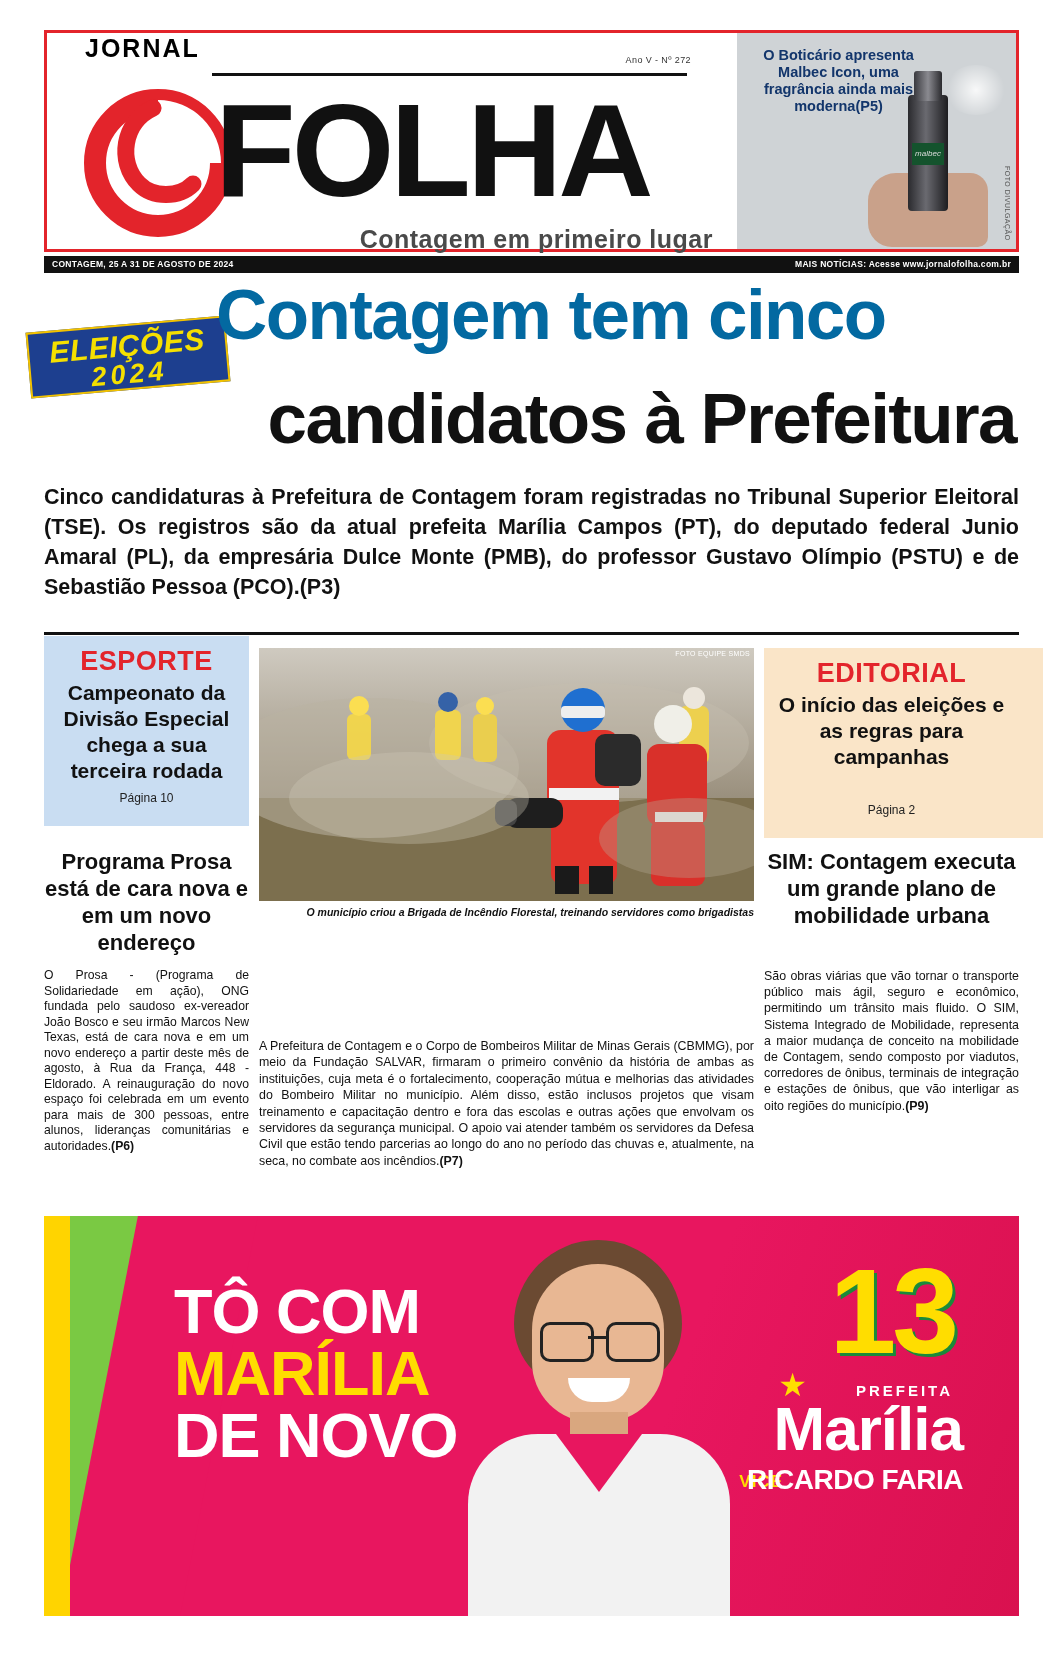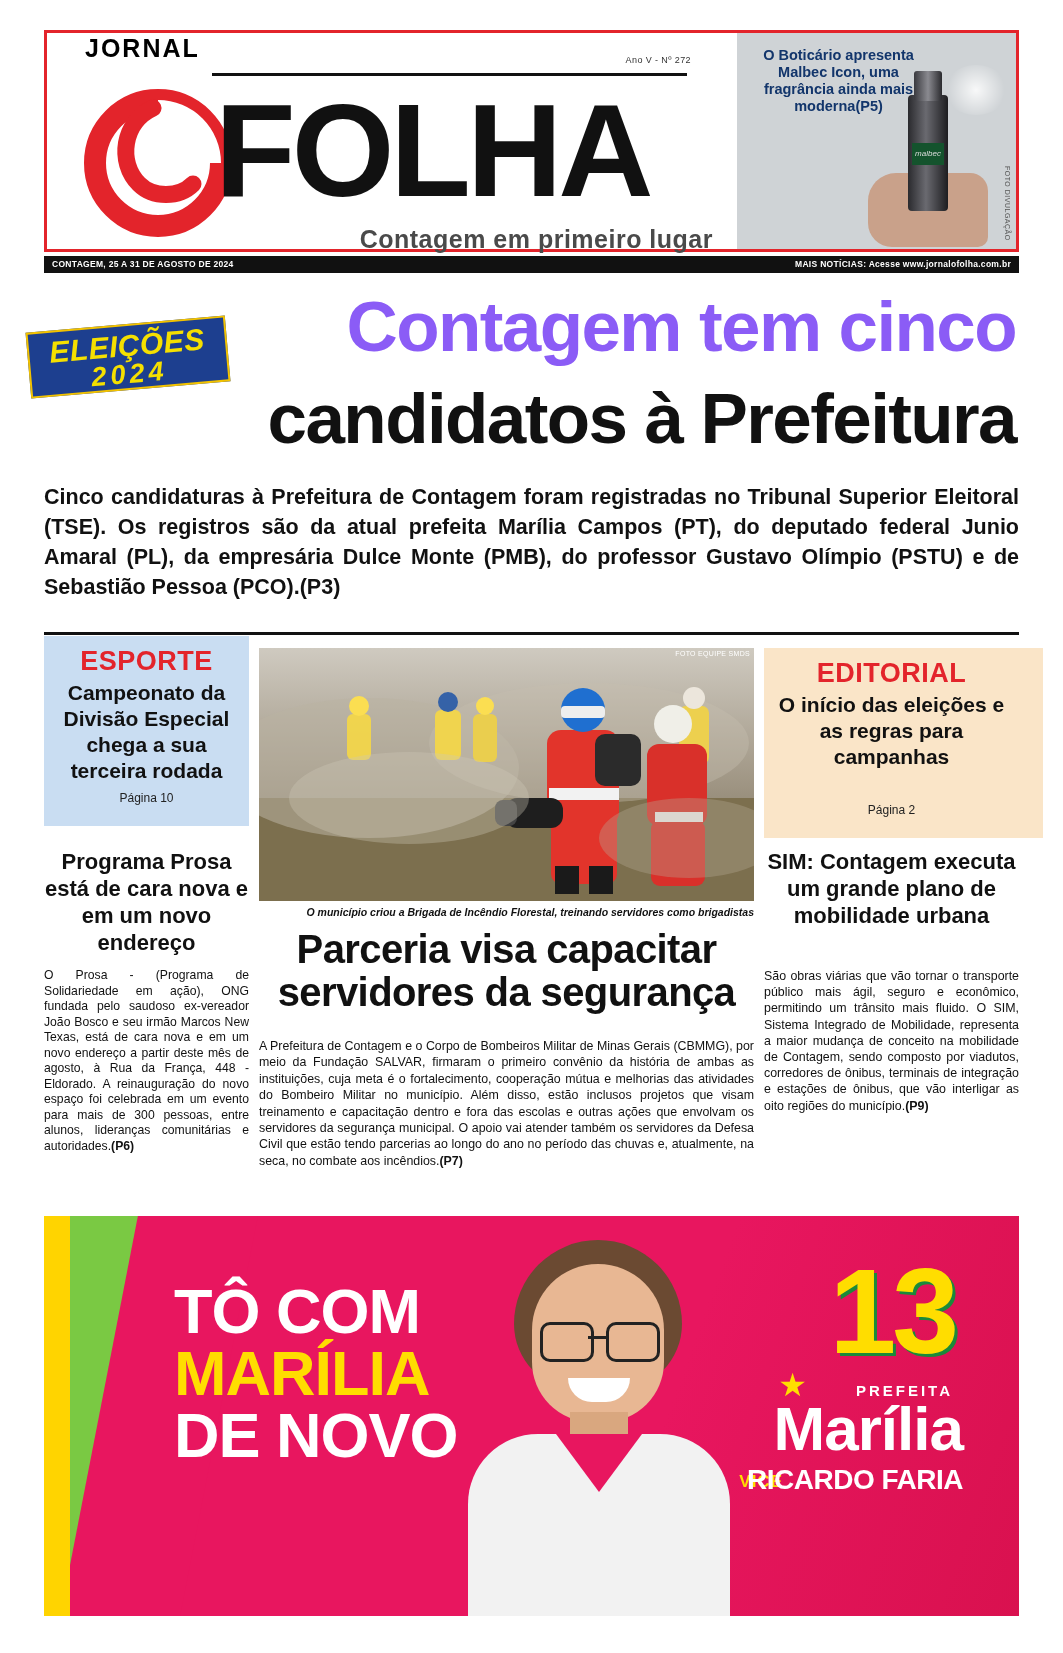--- a/index.html
+++ b/index.html
@@ -29,21 +29,21 @@
   
   .datebar{position:absolute;left:44px;top:256px;width:975px;height:17px;background:#111;color:#fff;}
   .datebar .left{position:absolute;left:8px;top:3px;font-size:8.5px;font-weight:bold;letter-spacing:.3px;}
   .datebar .right{position:absolute;right:8px;top:3px;font-size:8.5px;font-weight:bold;letter-spacing:.3px;}
 
   
   .eleicoes{position:absolute;left:28px;top:324px;width:196px;height:62px;background:#1d3f8f;transform:rotate(-5deg);border:2px solid #f2c200;}
   .eleicoes span{display:block;text-align:center;color:#f5e000;font-weight:bold;font-style:italic;}
   .el1{font-size:30px;line-height:30px;margin-top:5px;letter-spacing:.5px;}
   .el2{font-size:27px;line-height:27px;letter-spacing:4px;}
-  .headline{position:absolute;left:216px;top:292px;width:800px;text-align:right;font-size:71px;line-height:70px;font-weight:bold;color:#8b5cf6;letter-spacing:-1.6px;}
+  .headline{position:absolute;left:216px;top:280px;width:800px;font-size:71px;line-height:70px;font-weight:bold;color:#0369a1;letter-spacing:-1.6px;}
   .headline2{position:absolute;left:44px;top:384px;width:972px;text-align:right;font-size:71px;line-height:70px;font-weight:bold;color:#111;letter-spacing:-1.6px;}
   .lede{position:absolute;left:44px;top:482px;width:975px;font-size:21.5px;line-height:30px;font-weight:bold;color:#111;text-align:justify;}
   .lede .pg{font-weight:bold;}
   .rule-thick{position:absolute;left:44px;top:632px;width:975px;height:3px;background:#111;}
 
   
   .esporte-box{position:absolute;left:44px;top:636px;width:205px;height:190px;background:#c9ddf2;}
   .esporte-title{position:absolute;left:0;top:10px;width:205px;text-align:center;font-size:27px;font-weight:bold;color:#e3242b;letter-spacing:.5px;}
   .esporte-text{position:absolute;left:8px;top:44px;width:189px;text-align:center;font-size:21px;line-height:26px;font-weight:bold;color:#111;}
   .esporte-page{position:absolute;left:0;top:155px;width:205px;text-align:center;font-size:12px;color:#222;}
@@ -189,21 +189,20 @@
         <rect x="392" y="172" width="54" height="66" rx="9" fill="#d9302a"></rect>
         <rect x="396" y="164" width="48" height="10" fill="#efefef"></rect>
       </g>
 
       <ellipse cx="150" cy="150" rx="120" ry="46" fill="#cfc8b8" opacity=".35"></ellipse>
       <ellipse cx="430" cy="190" rx="90" ry="40" fill="#b7ad97" opacity=".35"></ellipse>
     </svg>
     <div class="photo-credit">FOTO EQUIPE SMDS</div>
   </div>
   <div class="photo-cap">O município criou a Brigada de Incêndio Florestal, treinando servidores como brigadistas</div>
-  <div class="center-head">Parceria visa capacitar servidores da segurança</div>
   <div class="center-body"><span>A Prefeitura de Contagem e o Corpo de Bombeiros Militar de Minas Gerais (CBMMG), por meio da Fundação SALVAR, firmaram o primeiro convênio da história de ambas as instituições, cuja meta é o fortalecimento, cooperação mútua e melhorias das atividades do Bombeiro Militar no município. Além disso, estão inclusos projetos que visam treinamento e capacitação dentro e fora das escolas e outras ações que envolvam os servidores da segurança municipal. O apoio vai atender também os servidores da Defesa Civil que estão tendo parcerias ao longo do ano no período das chuvas e, atualmente, na seca, no combate aos incêndios.</span><b>(P7)</b></div>
 
   <div class="editorial-box">
     <div class="editorial-title">EDITORIAL</div>
     <div class="editorial-text">O início das eleições e as regras para campanhas</div>
     <div class="editorial-page">Página 2</div>
   </div>
   <div class="sim-title">SIM: Contagem executa um grande plano de mobilidade urbana</div>
   <div class="sim-body"><span>São obras viárias que vão tornar o transporte público mais ágil, seguro e econômico, permitindo um trânsito mais fluido. O SIM, Sistema Integrado de Mobilidade, representa a maior mudança de conceito na mobilidade de Contagem, sendo composto por viadutos, corredores de ônibus, terminais de integração e estações de ônibus, que vão interligar as oito regiões do município.</span><b>(P9)</b></div>
 

